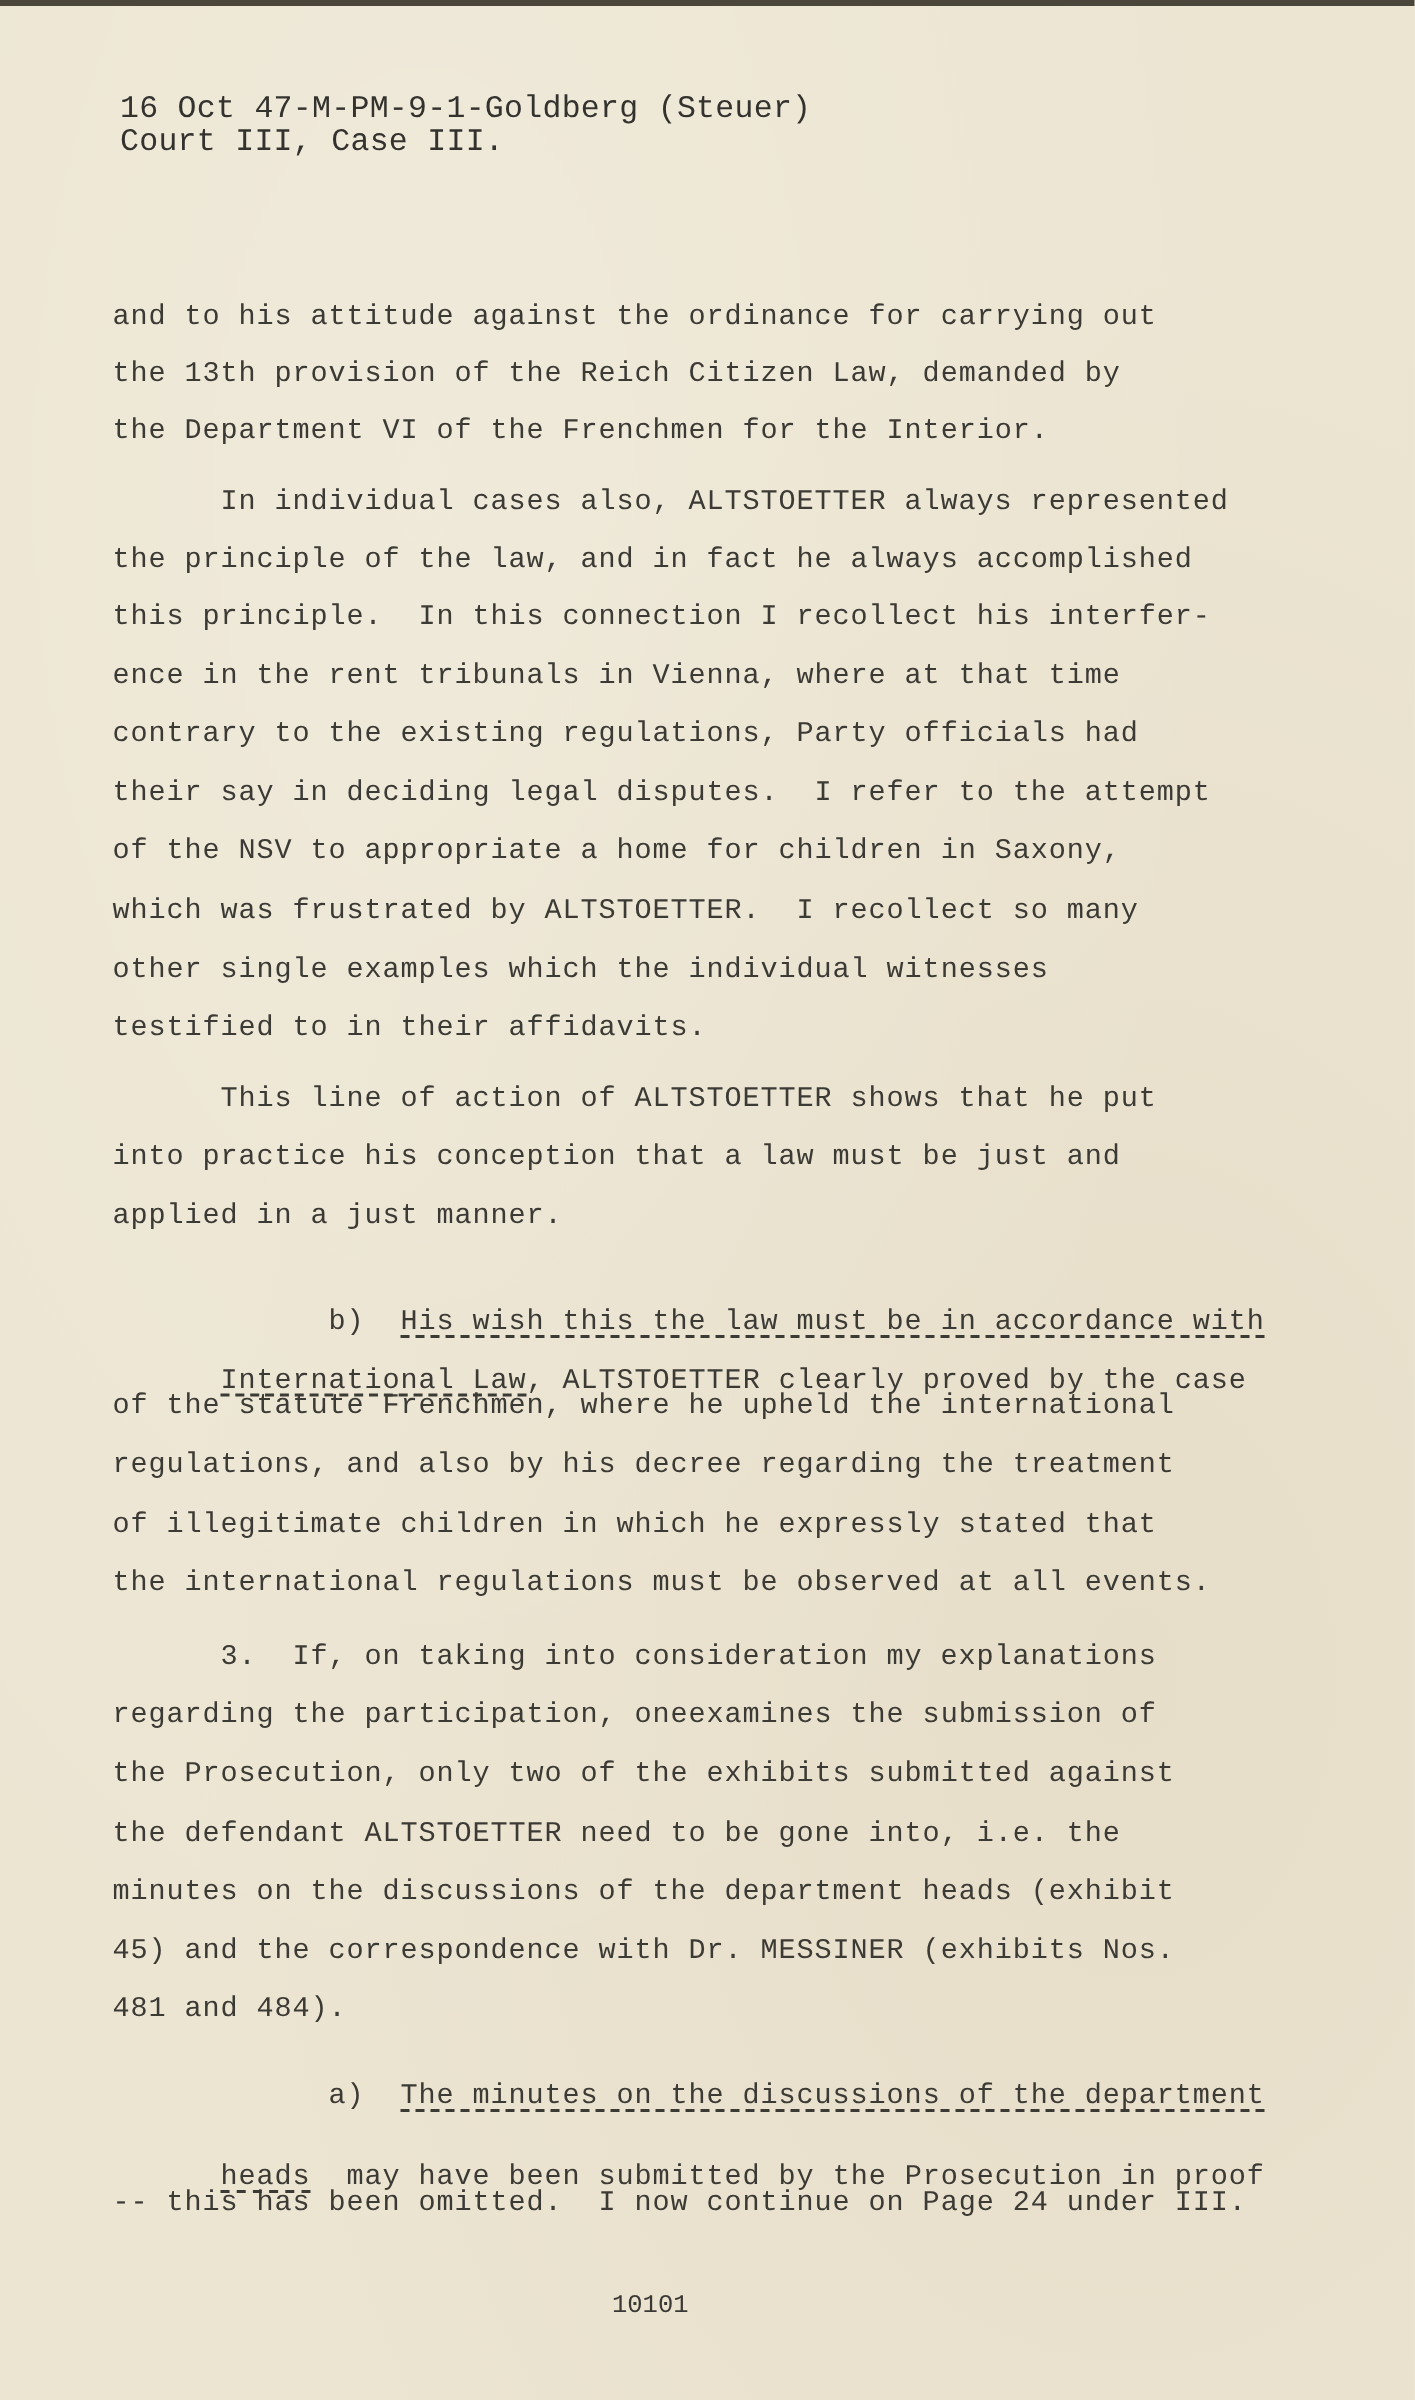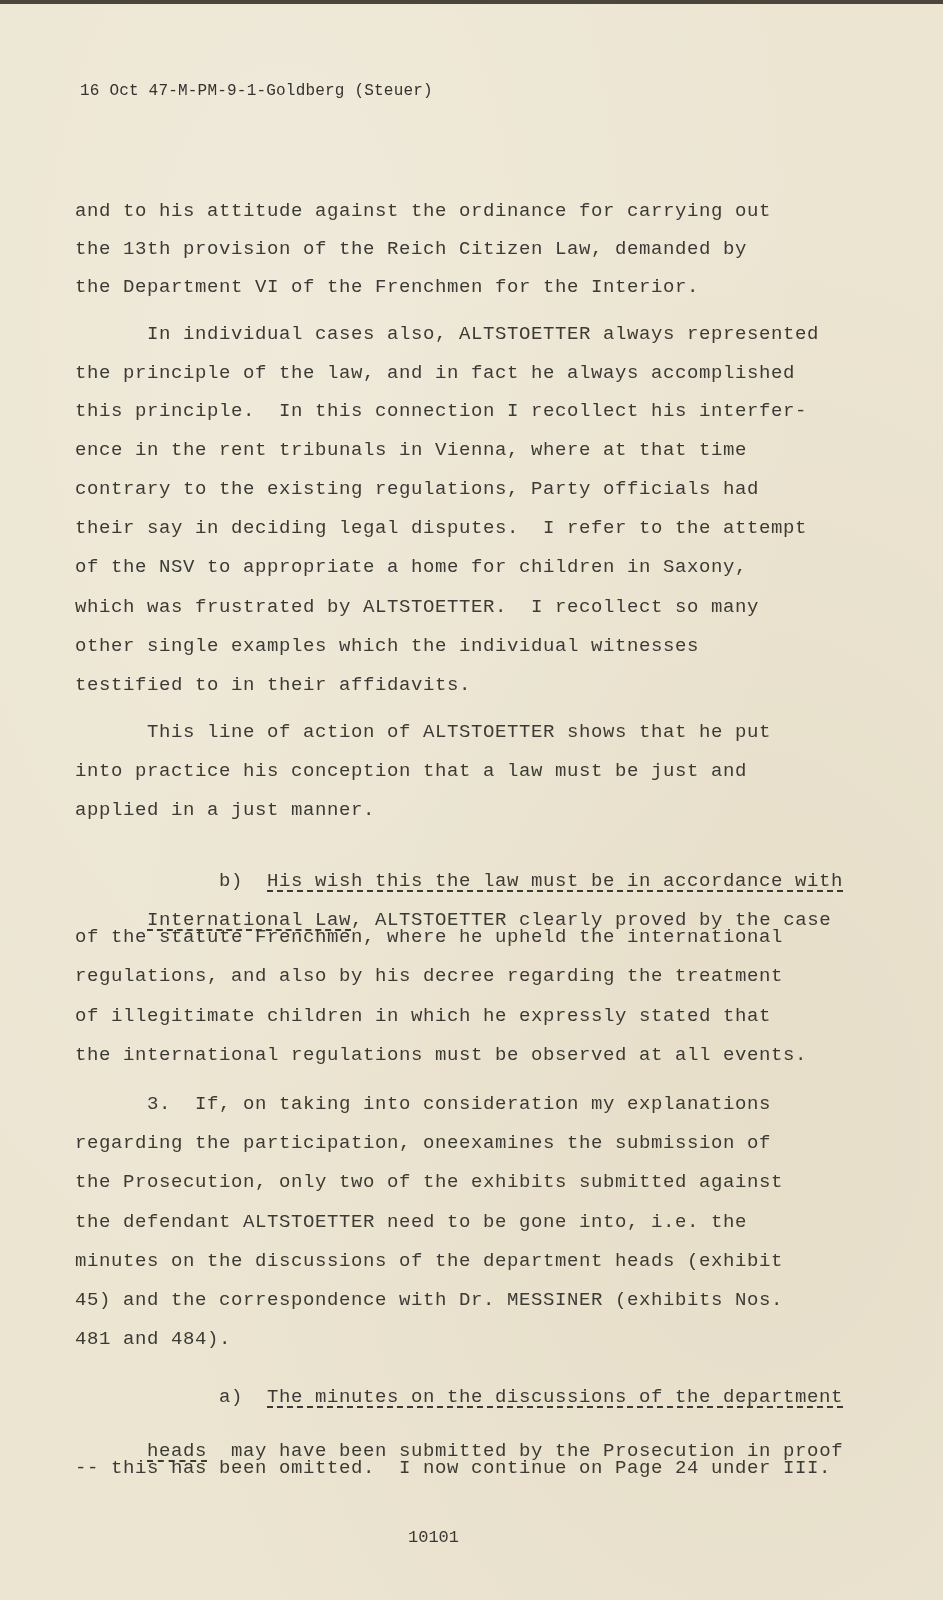--- a/index.html
+++ b/index.html
@@ -26,22 +26,22 @@
     background:
       radial-gradient(ellipse at 30% 20%, rgba(255,255,255,0.18), rgba(0,0,0,0) 60%),
       radial-gradient(ellipse at 80% 70%, rgba(180,160,120,0.10), rgba(0,0,0,0) 60%),
       #ece5d2;
     font-family: "Liberation Mono", "DejaVu Sans Mono", monospace;
     color: #3a3834;
   }
   .header {
     position: absolute;
     left: 80px;
-    top: 80px;
-    font-size: 16px;
+    top: 63px;
+    font-size: 21px;
     line-height: 22px;
     color: #34322e;
     letter-spacing: 0.2px;
   }
   .header div { white-space: pre; }
   .body-text {
     position: absolute;
     left: 75px;
     top: 200px;
     width: 800px;
@@ -71,20 +71,21 @@
   }
 </style>
 </head>
 <body>
 
 <div class="page">
   <div class="scan-edge"></div>
 
   <div class="header">
     <div>16 Oct 47-M-PM-9-1-Goldberg (Steuer)</div>
+    <div>Court III, Case III.</div>
   </div>
 
   <div class="body-text">
     <div class="line" style="top:0px">and to his attitude against the ordinance for carrying out</div>
     <div class="line" style="top:38px">the 13th provision of the Reich Citizen Law, demanded by</div>
     <div class="line" style="top:76px">the Department VI of the Frenchmen for the Interior.</div>
 
     <div class="line indent" style="top:123px">In individual cases also, ALTSTOETTER always represented</div>
     <div class="line" style="top:162px">the principle of the law, and in fact he always accomplished</div>
     <div class="line" style="top:200px">this principle.  In this connection I recollect his interfer-</div>

